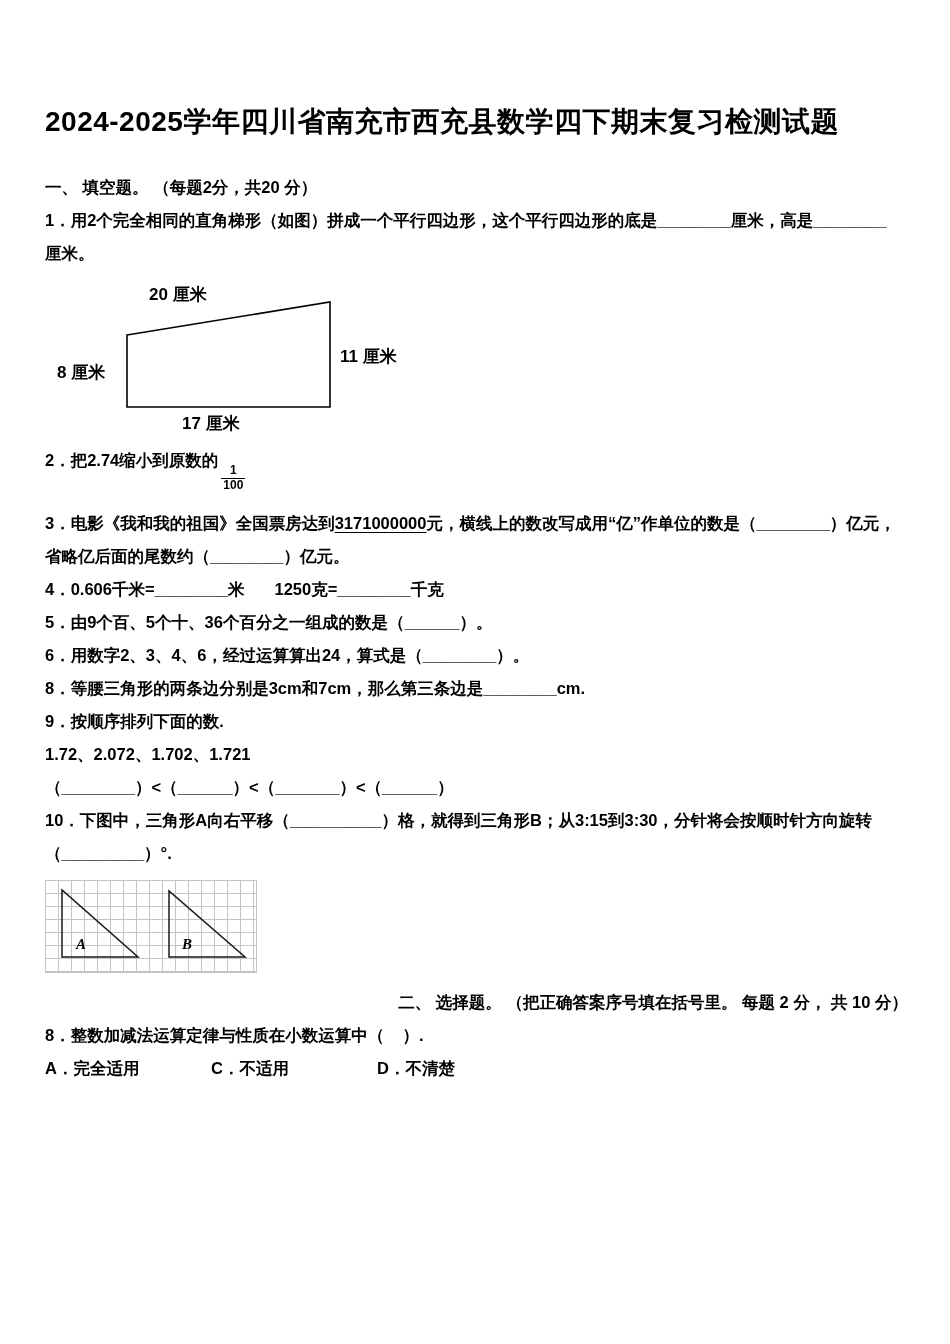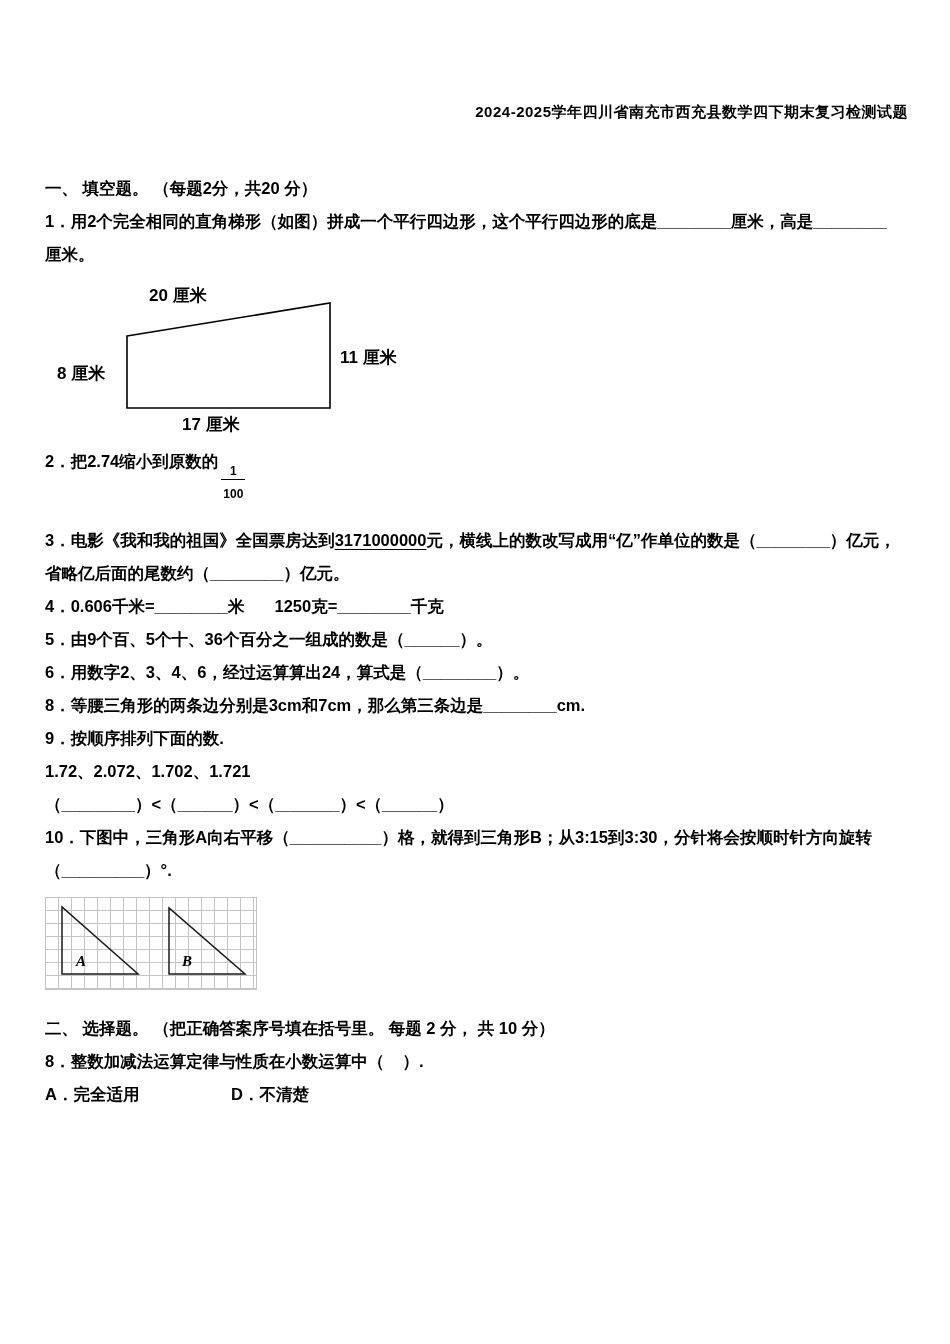--- a/index.html
+++ b/index.html
@@ -3,46 +3,46 @@
 <meta charset="utf-8">
 <style>
   * { margin:0; padding:0; box-sizing:border-box; }
   html, body { background:#ffffff; }
   body {
     width:950px; height:1344px; overflow:hidden;
     font-family:"Liberation Sans","DejaVu Sans",sans-serif;
     color:#000; font-weight:600;
   }
   .page { padding:103px 42px 0 45px; }
-  .title { text-align:right; font-size:15px; font-weight:700; letter-spacing:0.5px; }
+  .title { text-align:left; font-size:28px; font-weight:700; letter-spacing:0.5px; }
   .line { font-size:16.5px; line-height:33px; white-space:pre-wrap; }
-  .sec1-heading { margin-top:50px; }
+  .sec1-heading { margin-top:30px; }
   .fig1 { margin:15px 0 0 4px; }
   .q2line { }
   .q3 { margin-top:14px; }
   .u { text-decoration:underline; text-underline-offset:3px; }
   .frac {
     display:inline-flex; flex-direction:column; align-items:center;
     vertical-align:-8px; font-size:12px; line-height:1.15; margin:0 3px;
   }
-  .frac .den { border-top:1.2px solid #000; padding:8px 2px; }
+  .frac .den { border-top:1.2px solid #000; padding:0 2px; }
   .q4b1 { margin-left:30px; }
   .q4b2 { margin-left:48px; }
-  .opts { display:flex;gap:20px; }
+  .opts { display:flex; }
   .opts span { width:166px; }
   .opts span:last-child { width:auto; }
   .grid-fig {
     position:relative; width:212px; height:93px; margin-top:10px;
     background-image:
       repeating-linear-gradient(to right, #c4c4c4 0, #c4c4c4 1px, transparent 1px, transparent 13px),
       repeating-linear-gradient(to bottom, #c4c4c4 0, #c4c4c4 1px, transparent 1px, transparent 13px);
     border-right:1px solid #c4c4c4; border-bottom:1px solid #c4c4c4;
   }
   .grid-fig svg { position:absolute; left:0; top:0; }
-  .sec2-heading { margin-top:22px; }
+  .sec2-heading { margin-top:13px;text-align:right; }
   svg text { font-size:17px; font-weight:600; font-family:"Liberation Sans","DejaVu Sans",sans-serif; }
   .tri-label { font-style:italic; font-family:"Liberation Serif",serif; font-size:15px; font-weight:600; }
 </style>
 </head>
 <body>
 
 <div class="page">
 
   <h1 class="title">2024-2025学年四川省南充市西充县数学四下期末复习检测试题</h1>
 
@@ -86,17 +86,18 @@
       <text class="tri-label" x="31" y="69">A</text>
       <text class="tri-label" x="137" y="69">B</text>
     </svg>
   </div>
 
   <p class="line sec2-heading">二、 选择题。 （把正确答案序号填在括号里。 每题 2 分， 共 10 分）</p>
 
   <p class="line">8．整数加减法运算定律与性质在小数运算中（    ）.</p>
   <p class="line opts">
     <span>A．完全适用</span>
+    <span>C．不适用</span>
     <span>D．不清楚</span>
   </p>
 
 
 </div>
 
 </body></html>

